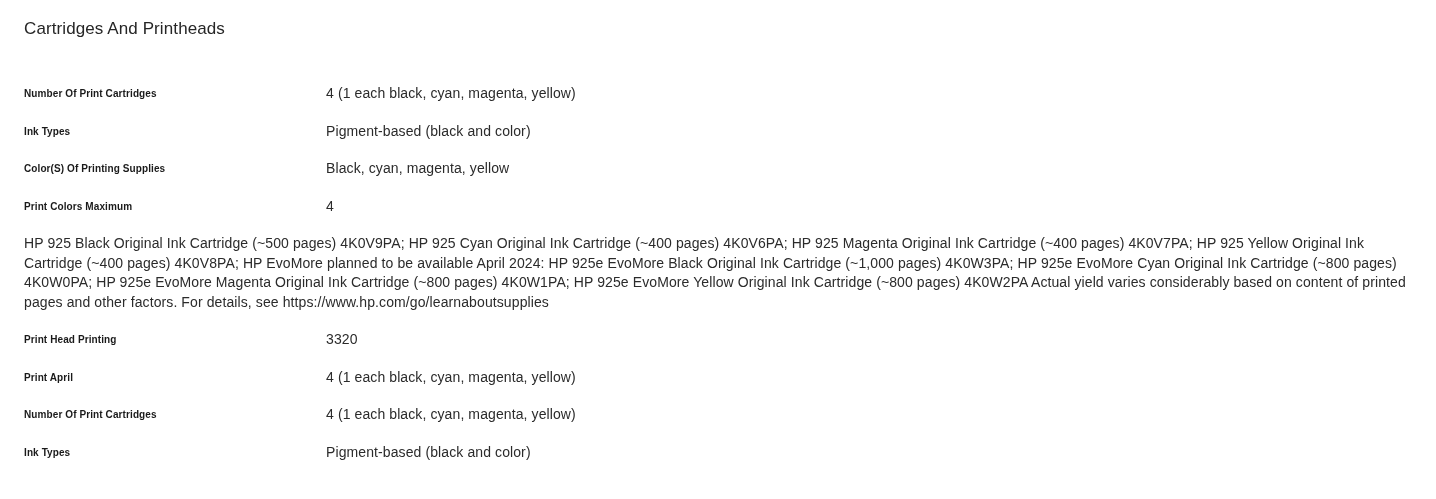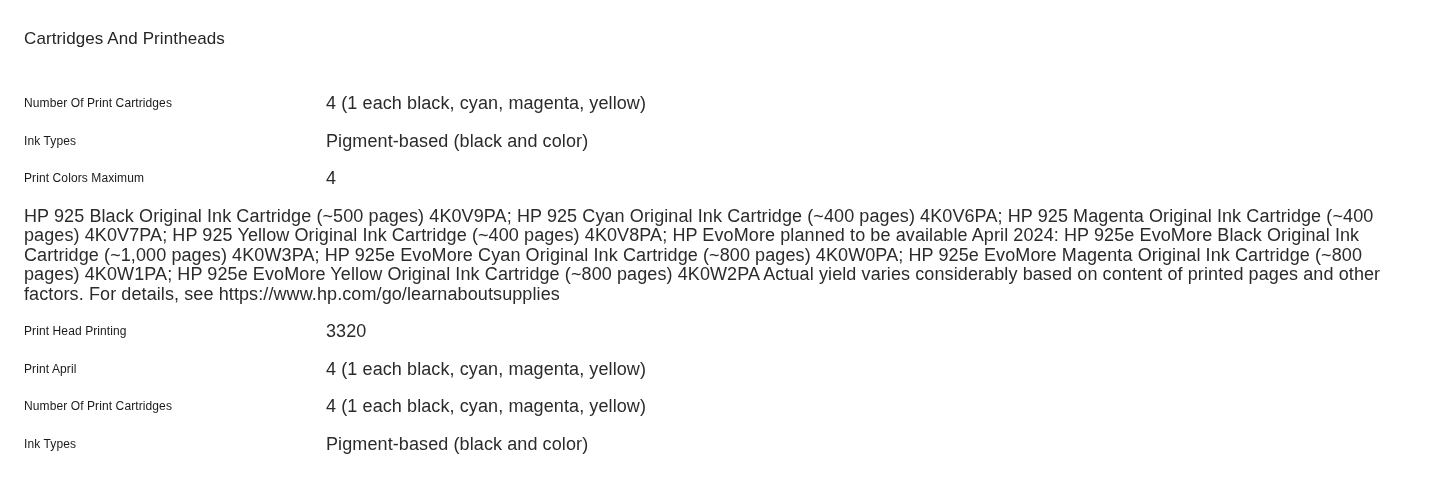--- a/index.html
+++ b/index.html
@@ -5,21 +5,21 @@
   * { margin: 0; padding: 0; box-sizing: border-box; }
   html, body {
     width: 1436px;
     height: 499px;
     overflow: hidden;
     background: #ffffff;
     font-family: "Liberation Sans", sans-serif;
     -webkit-font-smoothing: antialiased;
   }
   .page {
-    padding: 28px 24px 0 24px;
+    padding: 18px 24px 0 24px;
     width: 100%;
     height: 100%;
   }
   .section-title {
     font-size: 17px;
     font-weight: 400;
     color: #262626;
     letter-spacing: 0.1px;
     line-height: 22px;
     margin-bottom: 44px;
@@ -27,29 +27,29 @@
   .spec-table {
     width: 100%;
   }
   .spec-row {
     display: flex;
     align-items: flex-start;
     margin-bottom: 18px;
   }
   .spec-label {
     flex: 0 0 302px;
-    font-size: 12px;
-    font-weight: 400;
+    font-size: 10px;
+    font-weight: 700;
     color: #1a1a1a;
     line-height: 19.5px;
     letter-spacing: 0.1px;
   }
   .spec-value {
     flex: 1 1 auto;
-    font-size: 18px;
+    font-size: 14px;
     font-weight: 400;
     color: #2b2b2b;
     line-height: 19.5px;
     letter-spacing: 0.1px;
     word-break: break-word;
   }
 </style>
 </head>
 <body>
 
@@ -62,20 +62,24 @@
     <div class="spec-row">
       <div class="spec-label">Number Of Print Cartridges</div>
       <div class="spec-value">4 (1 each black, cyan, magenta, yellow)</div>
     </div>
 
     <div class="spec-row">
       <div class="spec-label">Ink Types</div>
       <div class="spec-value">Pigment-based (black and color)</div>
     </div>
 
+    <div class="spec-row">
+      <div class="spec-label">Color(S) Of Printing Supplies</div>
+      <div class="spec-value">Black, cyan, magenta, yellow</div>
+    </div>
 
     <div class="spec-row">
       <div class="spec-label">Print Colors Maximum</div>
       <div class="spec-value">4</div>
     </div>
 
     <div class="spec-row">
       <div class="spec-value">HP 925 Black Original Ink Cartridge (~500 pages) 4K0V9PA; HP 925 Cyan Original Ink Cartridge (~400 pages) 4K0V6PA; HP 925 Magenta Original Ink Cartridge (~400 pages) 4K0V7PA; HP 925 Yellow Original Ink Cartridge (~400 pages) 4K0V8PA; HP EvoMore planned to be available April 2024: HP 925e EvoMore Black Original Ink Cartridge (~1,000 pages) 4K0W3PA; HP 925e EvoMore Cyan Original Ink Cartridge (~800 pages) 4K0W0PA; HP 925e EvoMore Magenta Original Ink Cartridge (~800 pages) 4K0W1PA; HP 925e EvoMore Yellow Original Ink Cartridge (~800 pages) 4K0W2PA Actual yield varies considerably based on content of printed pages and other factors. For details, see https://www.hp.com/go/learnaboutsupplies</div>
     </div>
 

